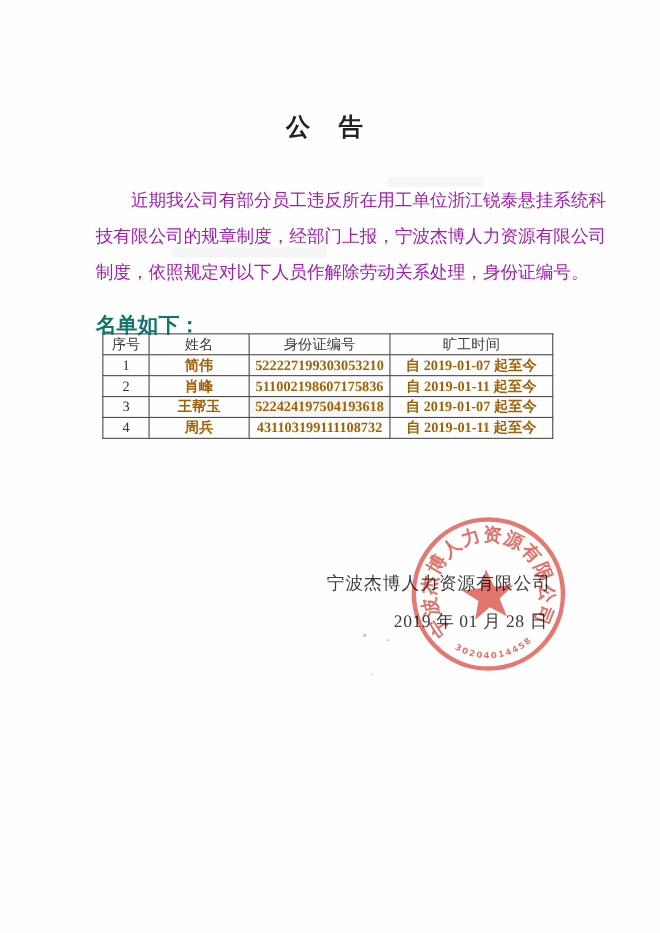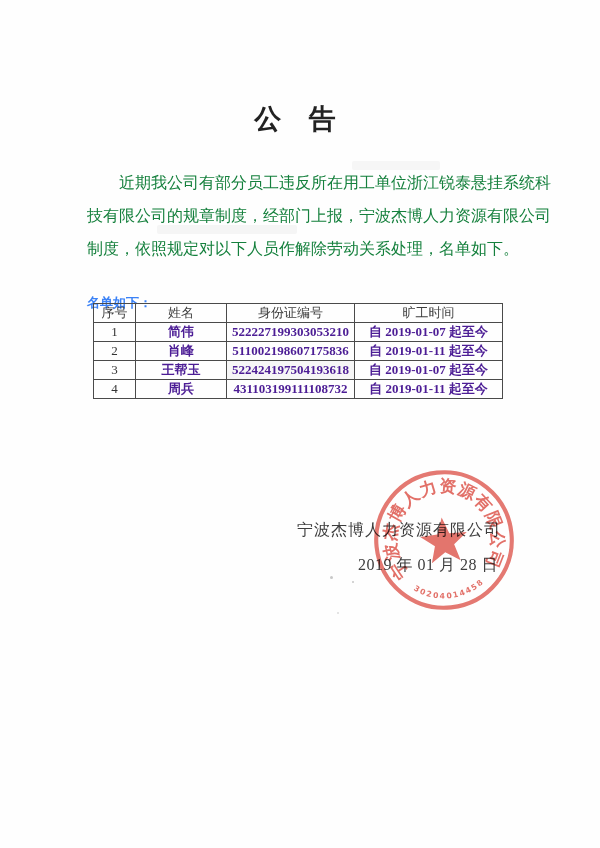--- a/index.html
+++ b/index.html
@@ -17,48 +17,48 @@
     color: #262626;
   }
   .title {
     position: absolute;
     top: 101px;
     left: 0;
     width: 100%;
     text-align: center;
     font-family: "Liberation Sans", "DejaVu Sans", sans-serif;
     font-weight: 700;
-    font-size: 27px;
+    font-size: 22px;
     letter-spacing: 10px;
     color: #222;
   }
   .paragraph {
     position: absolute;
     left: 87px;
     top: 166px;
     width: 437px;
     font-size: 16px;
-    color: #15803d;
+    color: #a21caf;
   }
   .paragraph .line {
     height: 33px;
     line-height: 33px;
     text-align: justify;
     text-align-last: justify;
     white-space: nowrap;
   }
   .paragraph .line.indent { text-indent: 2em; }
   .paragraph .line.last { text-align-last: left; }
   .list-label {
     position: absolute;
     left: 87px;
-    top: 294px;
-    font-size: 13px;
+    top: 283px;
+    font-size: 19px;
     font-weight: 700;
-    color: #3b82f6;
+    color: #0f766e;
   }
   table.roster {
     position: absolute;
     left: 93px;
     top: 303px;
     width: 409px;
     border-collapse: collapse;
     table-layout: fixed;
     font-size: 13px;
   }
@@ -69,21 +69,21 @@
     height: 19px;
     padding: 0 2px;
     font-weight: 400;
     color: #333;
     overflow: hidden;
     white-space: nowrap;
   }
   table.roster th { color: #3c3c3c; font-family: Liberation Serif, serif; }
   table.roster td.c1, table.roster td.c2, table.roster td.c3 {
     font-weight: 700;
-    color: #4c1d95;
+    color: #a16207;
     font-family: Liberation Serif, serif;
   }
   table.roster tbody tr:nth-child(3) td.c2 { background: #f6f6f6; }
   .sig-company {
     position: absolute;
     top: 520px;
     right: 99px;
     font-size: 16px;
     letter-spacing: 1px;
     color: #3d3d3d;
@@ -129,21 +129,21 @@
 </head>
 <body>
 
 <div class="page">
 
   <div class="title">公 告</div>
 
   <div class="paragraph" id="paragraph">
       <div class="line indent">近期我公司有部分员工违反所在用工单位浙江锐泰悬挂系统科</div>
       <div class="line">技有限公司的规章制度，经部门上报，宁波杰博人力资源有限公司</div>
-      <div class="line last">制度，依照规定对以下人员作解除劳动关系处理，名单如下。</div>
+      <div class="line last">制度，依照规定对以下人员作解除劳动关系处理，身份证编号。</div>
     </div>
 
   <div class="list-label">名单如下：</div>
 
   <table class="roster" id="roster">
     <colgroup>
       <col style="width:42px">
         <col style="width:91px">
         <col style="width:128px">
         <col style="width:148px">

